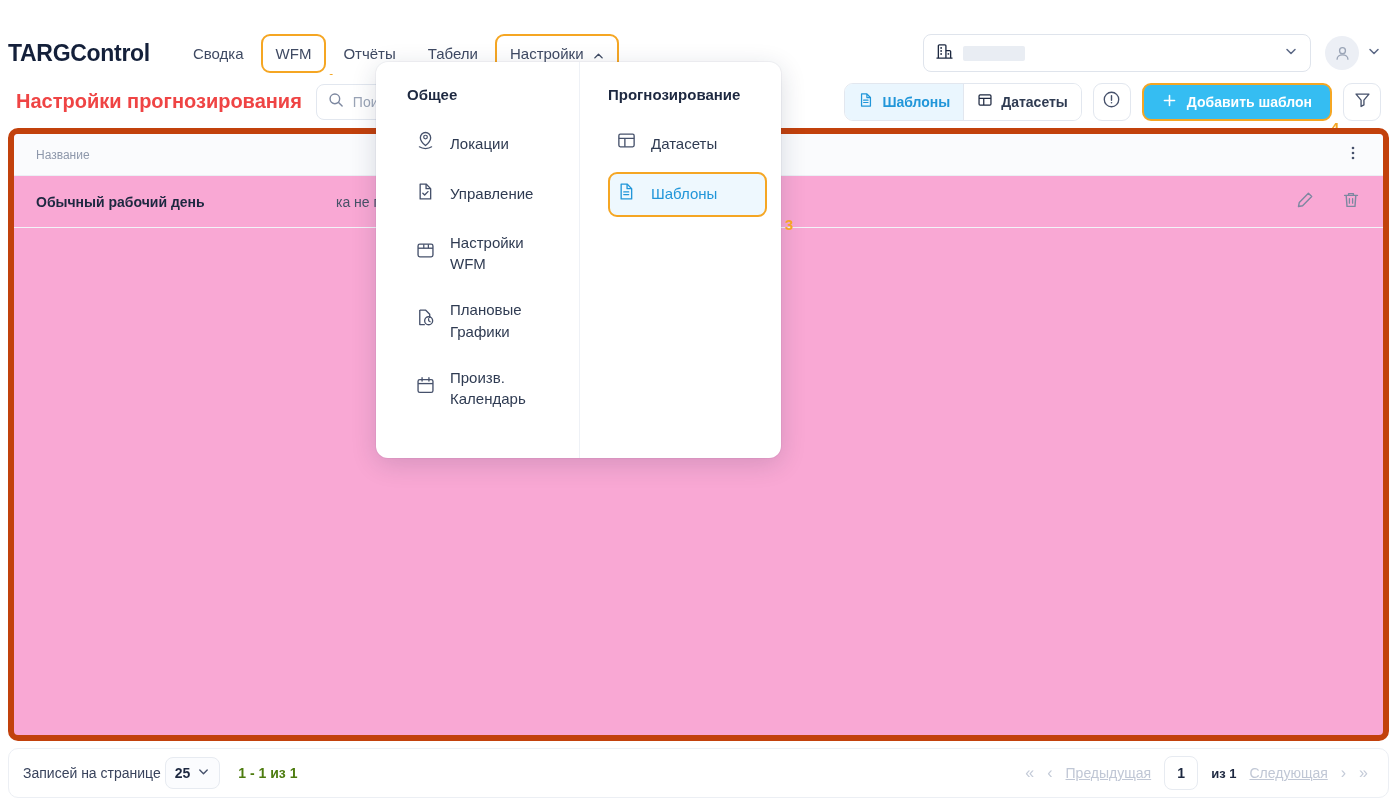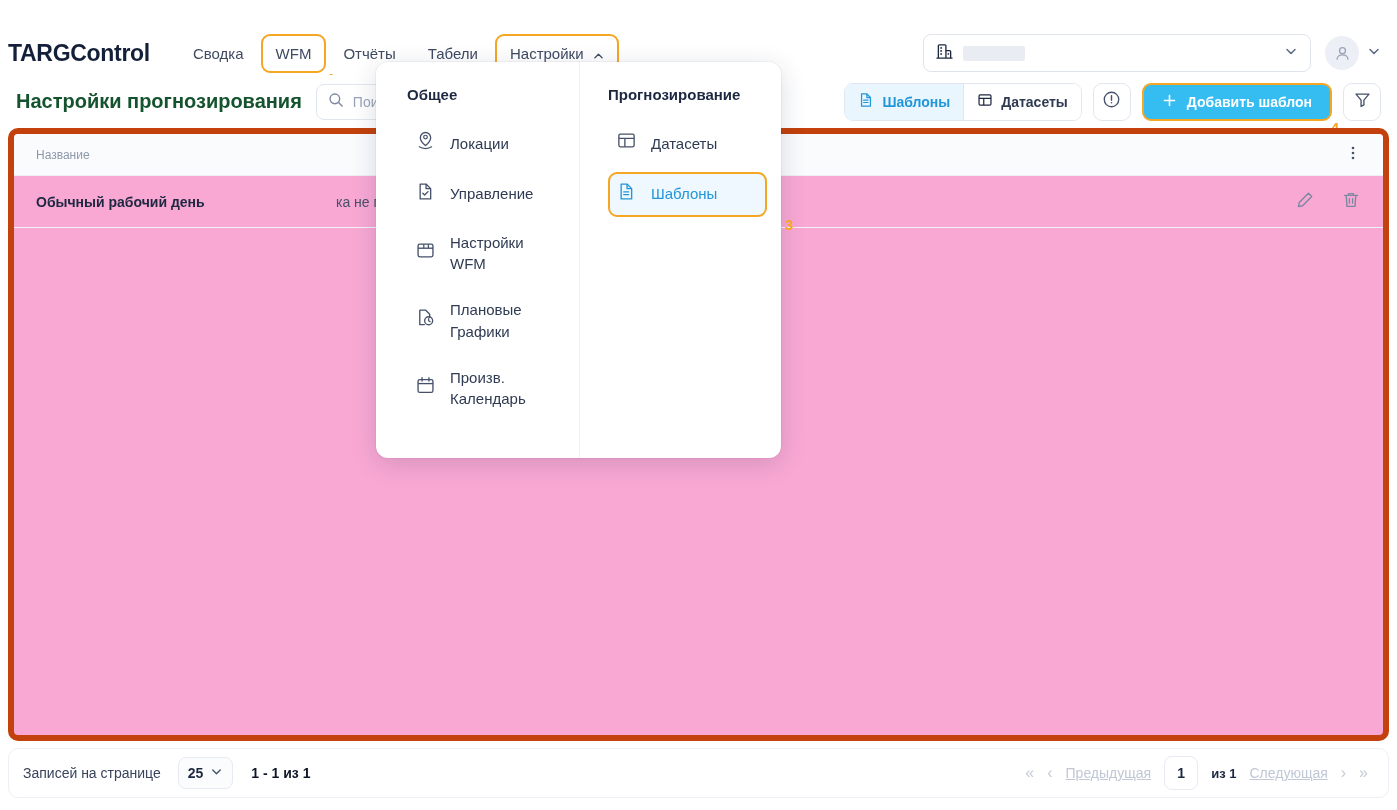--- a/index.html
+++ b/index.html
@@ -59,21 +59,21 @@
     width: 34px; height: 34px; border-radius: 50%;
     background: #eceff5; display:flex; align-items:center; justify-content:center;
   }
 
   
   .page-head {
     position: absolute; top: 75px; left: 0; width: 1397px; height: 53px;
     display: flex; align-items: center; padding: 0 16px;
     background:#fff;
   }
-  .page-title { font-size: 20px; font-weight: bold; color: #14532d; white-space: nowrap; }
+  .page-title { font-size: 20px; font-weight: bold; color: #ef4444; white-space: nowrap; }
   .search-box {
     margin-left: 14px;
     width: 215px; height: 36px;
     border: 1px solid #e2e7ef; border-radius: 8px;
     display: flex; align-items: center; gap: 9px; padding: 0 11px;
     background:#fff; cursor: text;
   }
   .search-box .ph { font-size: 14px; color: #9aa4b6; }
 
   .head-right { margin-left: auto; display:flex; align-items:center; gap: 11px; }
@@ -125,26 +125,26 @@
   .row-actions svg { cursor: pointer; }
 
   
   .footer {
     position: absolute; left: 8px; bottom: 12px; width: 1381px; height: 50px;
     background: #fff; border: 1px solid #eceff4; border-radius: 10px;
     display: flex; align-items: center; padding: 0 14px;
   }
   .foot-label { font-size: 14px; color: #39435c; }
   .pagesize {
-    margin-left: 17px; height: 32px; min-width: 54px;
+    margin-left: 4px; height: 32px; min-width: 54px;
     border: 1px solid #e7ebf1; border-radius: 8px; background:#fbfcfe;
     display:flex; align-items:center; justify-content:center; gap:7px;
     font-size: 14px; font-weight: bold; color:#1d2840; cursor:pointer; padding: 0 9px;
   }
-  .range { margin-left: 18px; font-size: 14px; font-weight: bold; color:#0f172a; }
+  .range { margin-left: 18px; font-size: 14px; font-weight: bold; color:#4d7c0f; }
   .pager { margin-left: auto; display:flex; align-items:center; gap: 13px; padding-right: 6px; }
   .pg-arrow { font-size: 16px; color: #c4cbd8; cursor:pointer; }
   .pg-text { font-size: 14px; color: #c0c7d5; cursor:pointer;text-decoration:underline; }
   .pg-box {
     width: 34px; height: 34px; border:1px solid #e7ebf1; border-radius: 8px;
     display:flex; align-items:center; justify-content:center;
     font-size: 14px; font-weight: bold; color:#1d2840; background:#fff; cursor:text;
   }
   .pg-of { font-size: 13px; font-weight: bold; color:#1d2840; }
 

